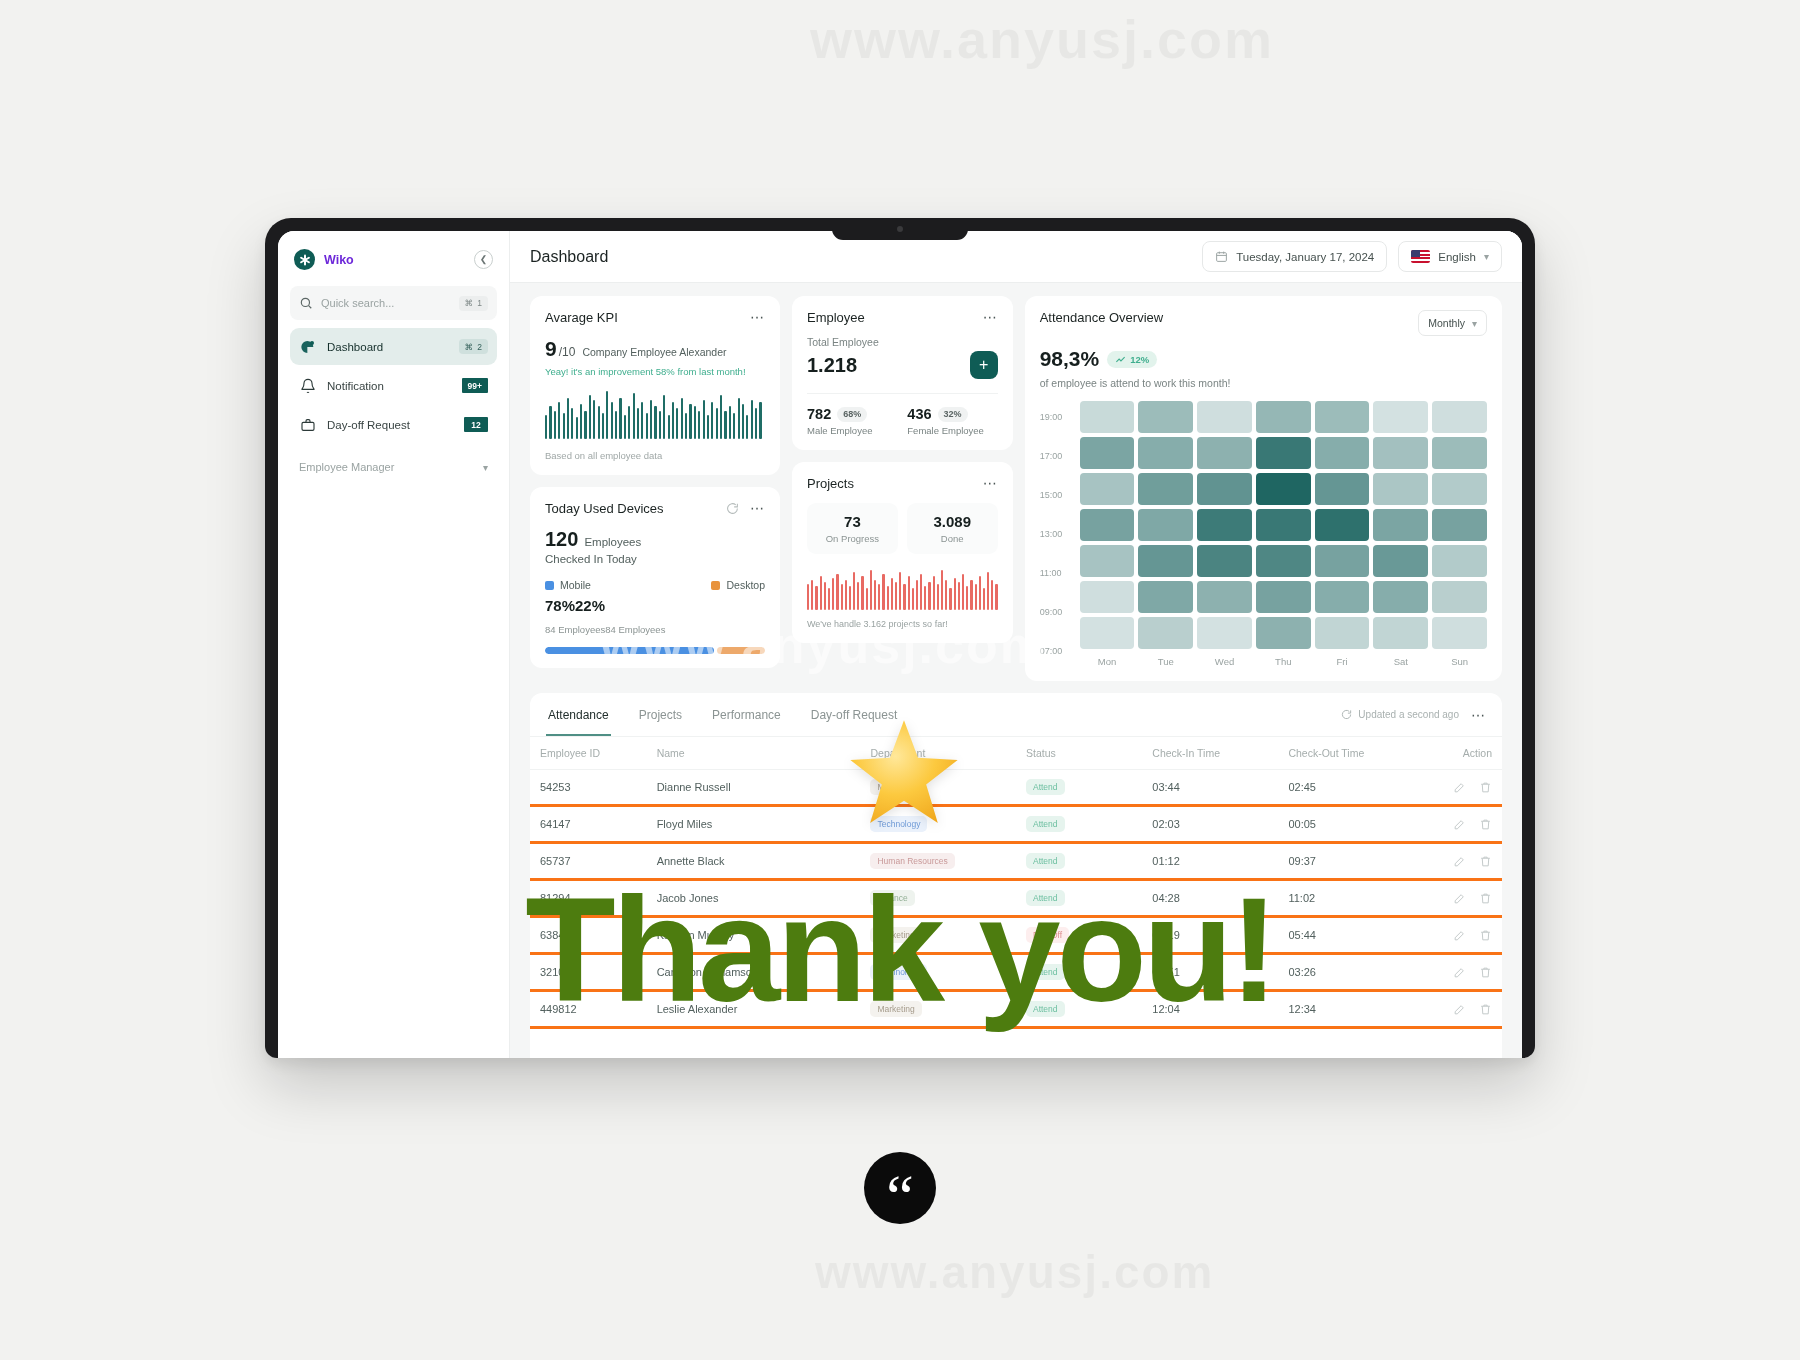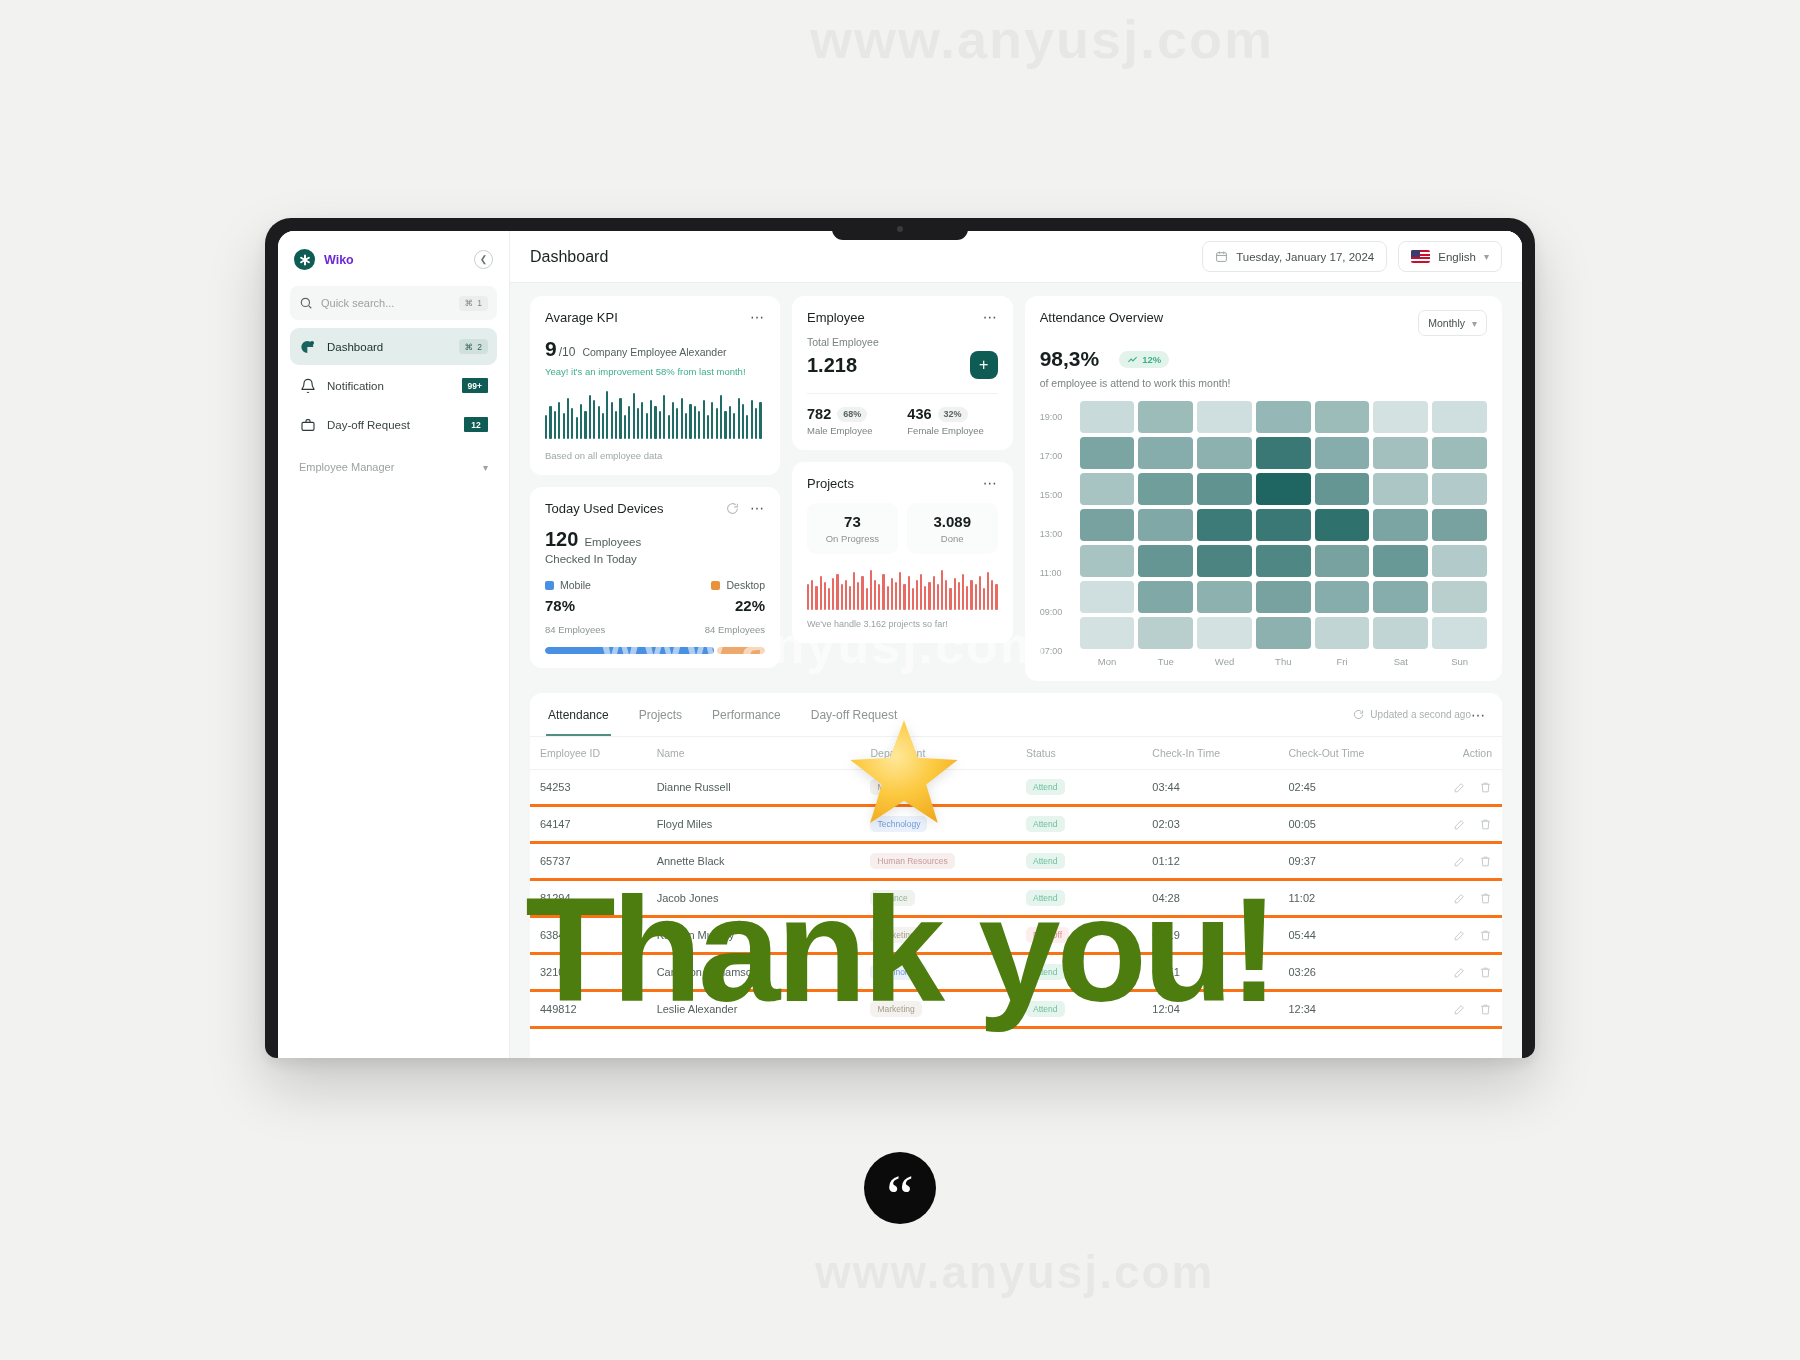--- a/index.html
+++ b/index.html
@@ -189,38 +189,38 @@
   .emp-cap { font-size:9.5px; color:#7a8483; margin-top:3px; }
 
   
   .dev-big { font-size:20px; font-weight:700; color:#161f1e; }
   .dev-big-row { display:flex; align-items:baseline; gap:6px; margin-top:12px; }
   .dev-big-sub { font-size:11.5px; color:#53605e; }
   .dev-sub2 { font-size:11.5px; color:#53605e; margin-top:2px; }
   .dev-legend { display:flex; justify-content:space-between; align-items:center; margin-top:14px; }
   .leg { display:flex; align-items:center; gap:6px; font-size:10.5px; color:#53605e; }
   .sw { width:9px;height:9px;border-radius:2px;flex:0 0 9px; }
-  .dev-vals { display:flex; justify-content:space-between; margin-top:6px; }
+  .dev-vals { display:flex; justify-content:flex-start; margin-top:6px; }
   .dev-val { font-size:15px; font-weight:600; color:#161f1e; }
   .dev-cap { font-size:9.5px; color:#8b9493; margin-top:3px; }
   .dev-bar { display:flex; height:7px; border-radius:4px; overflow:hidden; margin-top:12px; gap:3px; }
   .dev-bar i { display:block; height:100%; border-radius:4px; }
 
   
   .proj-stats { display:flex; gap:9px; margin-top:12px; }
   .proj-box { flex:1; background:#fafbfb; border-radius:9px; padding:10px 6px; text-align:center; }
   .proj-num { font-size:15px; font-weight:600; color:#161f1e; }
   .proj-cap { font-size:9.5px; color:#8b9493; margin-top:3px; }
   .bars-red { display:flex; align-items:flex-end; gap:2px; height:40px; margin-top:16px; }
   .bars-red i { display:block; width:2.2px; background:#e86a63; border-radius:1px; }
   .proj-foot { font-size:9px; color:#9aa3a2; margin-top:9px; }
 
   
   .att-head { display:flex; align-items:flex-start; justify-content:space-between; }
-  .att-pct-row { display:flex; align-items:center; gap:20px; margin-top:11px; }
+  .att-pct-row { display:flex; align-items:center; gap:8px; margin-top:11px; }
   .att-pct { font-size:21px; font-weight:700; color:#161f1e; }
   .att-trend {
     display:flex; align-items:center; gap:4px;
     background:#e2f3ec; color:#3fae8e; font-size:9.5px; font-weight:600;
     border-radius:9px; padding:3px 8px;
   }
   .att-desc { font-size:10.5px; color:#7a8483; margin-top:6px; }
   .heat-wrap { display:flex; margin-top:12px; gap:6px; }
   .heat-ylab { display:flex; flex-direction:column; justify-content:space-between; flex:0 0 34px; }
   .heat-ylab span { font-size:9px; color:#9aa3a2; height:32px; display:flex; align-items:center; }
@@ -234,21 +234,21 @@
     display:flex;align-items:center;gap:7px;padding:0 9px;
     font-size:10.5px;color:#46514f;cursor:pointer;
   }
 
   
   .panel { background:#fff; border-radius:12px 12px 0 0; flex:1; display:flex; flex-direction:column; min-height:0; }
   .panel-head { display:flex; align-items:center; justify-content:space-between; padding:0 16px; border-bottom:1px solid #f0f2f2; }
   .tabs { display:flex; gap:26px; }
   .tab { padding:15px 2px 12px 2px; font-size:12px; color:#8b9493; cursor:pointer; border-bottom:2px solid transparent; }
   .tab.active { color:#23302e; border-bottom-color:#4f8f85; }
-  .panel-head-right { display:flex; align-items:center; }
+  .panel-head-right { display:flex; align-items:center; gap:12px; }
   .upd { display:flex; align-items:center; gap:6px; font-size:10px; color:#a9b1b0; }
 
   table { width:100%; border-collapse:collapse; table-layout:fixed; }
   th {
     text-align:left; font-size:10.5px; color:#a5adac; font-weight:400;
     padding:10px 10px; border-bottom:1px solid #f0f2f2;
   }
   td { font-size:11px; color:#52605e; padding:9px 10px; border-bottom:3px solid #f97316; }
   .chip { font-size:8.5px; padding:3px 7px; border-radius:5px; display:inline-block; }
   .chip-mk { background:#f4f2ee; color:#a69c8c; }

